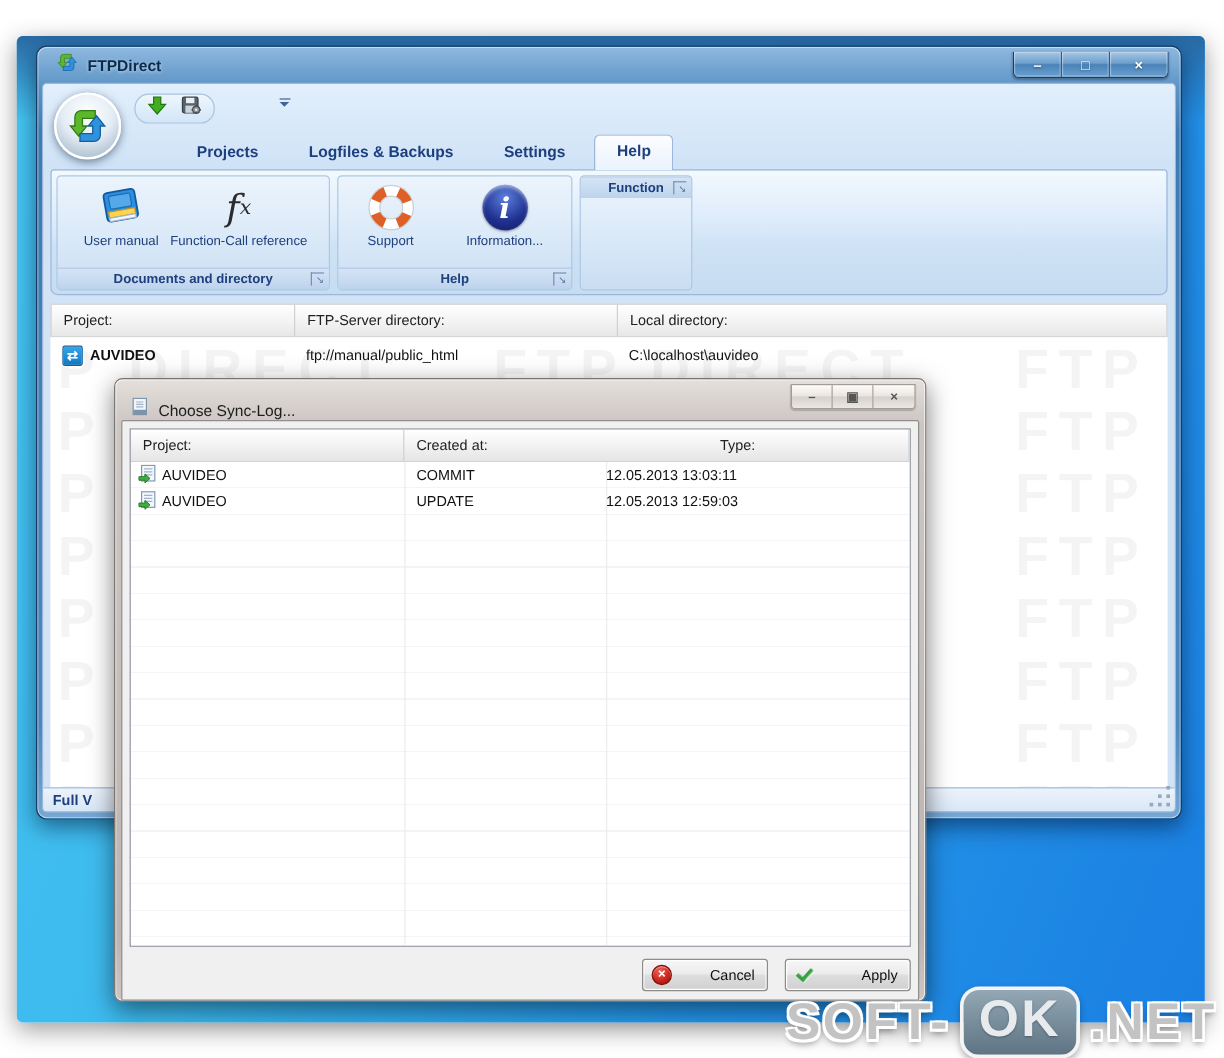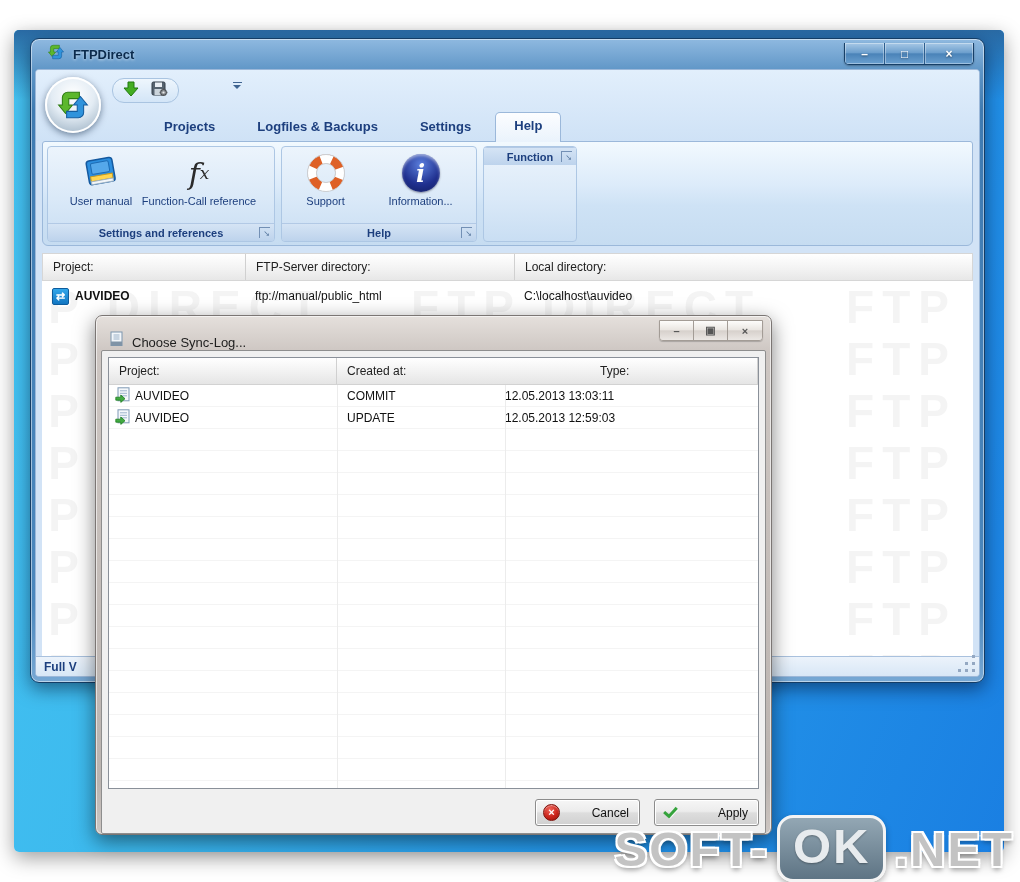--- a/index.html
+++ b/index.html
@@ -132,21 +132,21 @@
     background:radial-gradient(circle at 40% 30%,#f0655a,#ca241b 55%,#911109);
     border:1px solid #7d0f08; color:#fff; font-size:11px; font-weight:bold; line-height:15px; text-align:center;
     box-shadow:inset 0 1px 1px rgba(255,255,255,.5); }
   .check-shape { width:16px; height:16px; position:relative; }
   .check-shape::after { content:""; position:absolute; left:2px; top:2px; width:10px; height:5px;
     border-left:3px solid #35a33c; border-bottom:3px solid #35a33c; transform:rotate(-48deg);
     filter:drop-shadow(0 1px 0 rgba(255,255,255,.8)); }
 
   
   .soft-ok { position:absolute; right:6px; bottom:0; z-index:30; display:flex; align-items:center; gap:8px;
-    font-size:49px; font-weight:bold; letter-spacing:2px; color:#c3c3c3;
+    font-size:43px; font-weight:bold; letter-spacing:2px; color:#c3c3c3;
     text-shadow:-2px -2px 0 #fff, 2px -2px 0 #fff, -2px 2px 0 #fff, 2px 2px 0 #fff, 0 4px 5px rgba(0,0,0,.35); }
   .ok-box { background:linear-gradient(#93a7b4,#5e7484); border:3px solid #f4f4f4; border-radius:16px;
     padding:0 13px 5px; color:#e7ebee; box-shadow:0 3px 6px rgba(0,0,0,.3);
     text-shadow:0 1px 2px rgba(0,0,0,.3); }
 </style>
 </head>
 <body>
 
 <div class="page">
   <div class="desktop"></div>
@@ -231,21 +231,21 @@
             </div>
             <div class="ritem" style="width:116px;">
               <span class="ric fx-wrap">
                   <span class="fx-f">f</span>
                   <span class="fx-x">x</span>
                 </span>
               <span>Function-Call reference</span>
             </div>
           </div>
           <div class="rgroup-caption">
-            <span>Settings and references</span>
+            <span>Documents and directory</span>
             <span class="launcher">↘</span>
           </div>
         </div>
 
         <div class="rgroup" style="width:196px;">
           <div class="rgroup-items">
             <div class="ritem" style="width:80px;">
               <span class="ric">
                 <svg width="40" height="40" viewBox="0 0 40 40">
                   <circle cx="20" cy="20" r="14" fill="none" stroke="#de6026" stroke-width="9"></circle>

